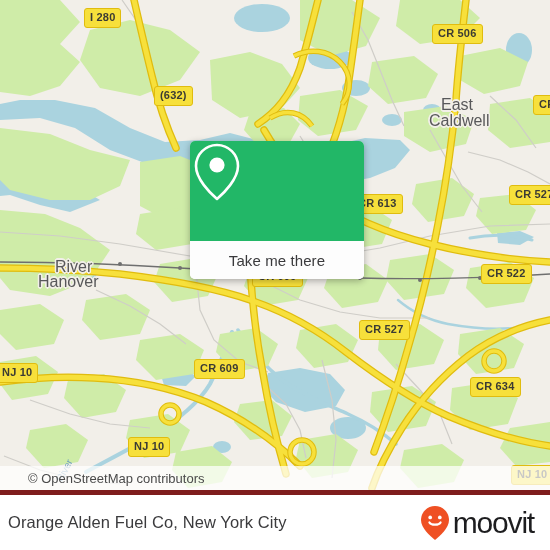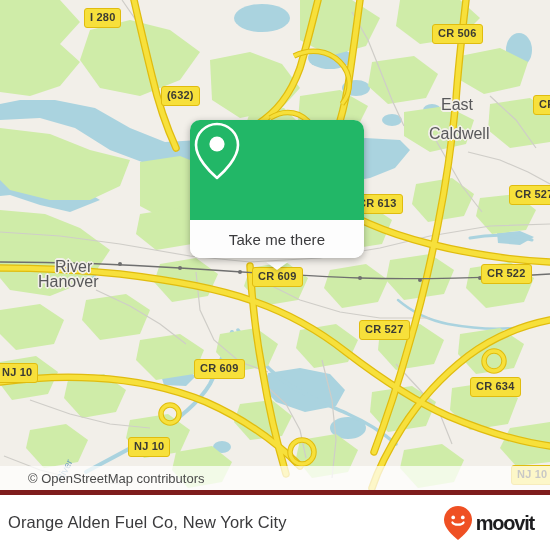--- a/index.html
+++ b/index.html
@@ -46,22 +46,22 @@
     font-size:10px;
     white-space:nowrap;
     transform:rotate(-62deg);
     transform-origin:0 0;
     font-style:normal;
   }
 
   
   .card{
     position:absolute;
-    left:190px;top:120px;width:174px;height:138px;
-    border-radius:10px;
+    left:190px;top:141px;width:174px;height:138px;
+    border-radius:5px;
     background:#fff;
     box-shadow:0 2px 7px rgba(0,0,0,.30);
     overflow:hidden;
     cursor:pointer;
     text-align:right;
   }
   .card-top{
     height:100px;width:100%;
     background:#22b767;
     display:flex;align-items:center;justify-content:center;
@@ -99,21 +99,21 @@
   .footer{
     position:absolute;left:0;top:490px;width:550px;height:60px;
     background:#fff;
     display:flex;align-items:center;justify-content:space-between;
     padding:0 16px 0 8px;
     box-sizing:border-box;
     border-top:5px solid #7f1d1d;
   }
   .footer-title{color:#3b3b3d;font-size:16.5px;white-space:nowrap;letter-spacing:.1px;}
   .brand{display:flex;align-items:center;gap:3px;}
-  .brand-word{color:#1d1d1f;font-size:20px;font-weight:bold;letter-spacing:-1.2px;line-height:1;}
+  .brand-word{color:#1d1d1f;font-size:30px;font-weight:normal;letter-spacing:-1.2px;line-height:1;}
 </style>
 </head>
 <body>
 
 <div id="app">
 
   <div class="map">
     <svg width="550" height="490" viewBox="0 0 550 490">
 
       <rect x="0" y="0" width="550" height="490" fill="#f2efe9"></rect>
@@ -257,35 +257,35 @@
           <circle cx="300" cy="276" r="2"></circle>
             <circle cx="360" cy="278" r="2"></circle>
           <circle cx="420" cy="280" r="2"></circle>
             <circle cx="480" cy="278" r="2"></circle>
         </g>
       </g>
     </svg>
 
     <div class="shield" style="left:84px;top:8px">I 280</div>
     <div class="shield" style="left:432px;top:24px">CR 506</div>
-    <div class="shield" style="left:161px;top:86px">(632)</div>
+    <div class="shield" style="left:154px;top:86px">(632)</div>
     <div class="shield" style="left:533px;top:95px">CR</div>
     <div class="shield" style="left:352px;top:194px">CR 613</div>
     <div class="shield" style="left:509px;top:185px">CR 527</div>
     <div class="shield" style="left:252px;top:267px">CR 609</div>
     <div class="shield" style="left:481px;top:264px">CR 522</div>
     <div class="shield" style="left:359px;top:320px">CR 527</div>
     <div class="shield" style="left:194px;top:359px">CR 609</div>
     <div class="shield" style="left:-4px;top:363px">NJ 10</div>
     <div class="shield" style="left:470px;top:377px">CR 634</div>
     <div class="shield" style="left:128px;top:437px">NJ 10</div>
     <div class="shield" style="left:511px;top:465px">NJ 10</div>
 
     <div class="placelbl" style="left:441px;top:96px">East</div>
-    <div class="placelbl" style="left:429px;top:125px">Caldwell</div>
+    <div class="placelbl" style="left:429px;top:112px">Caldwell</div>
     <div class="placelbl" style="left:55px;top:258px">River</div>
     <div class="placelbl" style="left:38px;top:273px">Hanover</div>
 
     <div class="riverlbl" style="left:54px;top:478px">River</div>
 
     <div class="card-tail"></div>
     <div class="card">
       <div class="card-top">
         <svg width="54" height="62" viewBox="0 0 54 62">
           <path d="M27,4 C15.4,4 6,13.4 6,25 C6,38 20,52 27,58 C34,52 48,38 48,25 C48,13.4 38.6,4 27,4 Z" fill="none" stroke="#ffffff" stroke-width="2.6" stroke-linejoin="round"></path>

